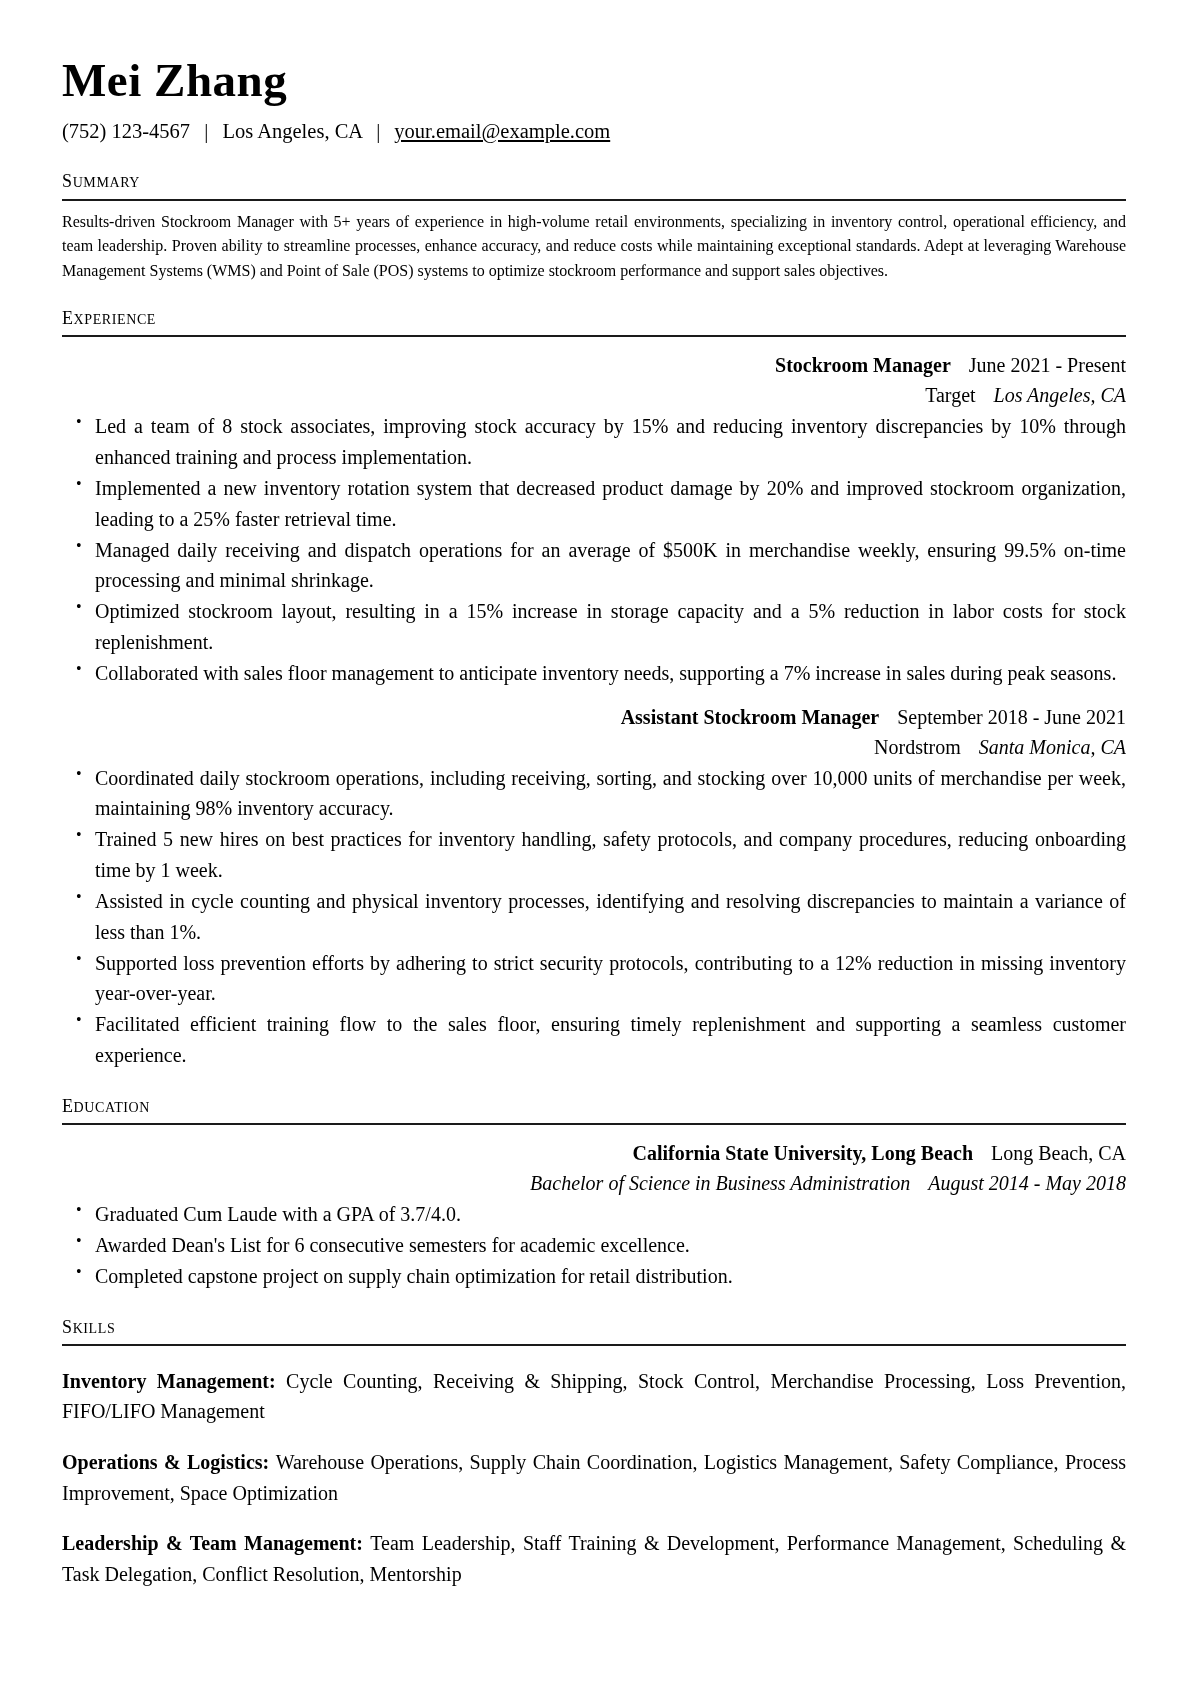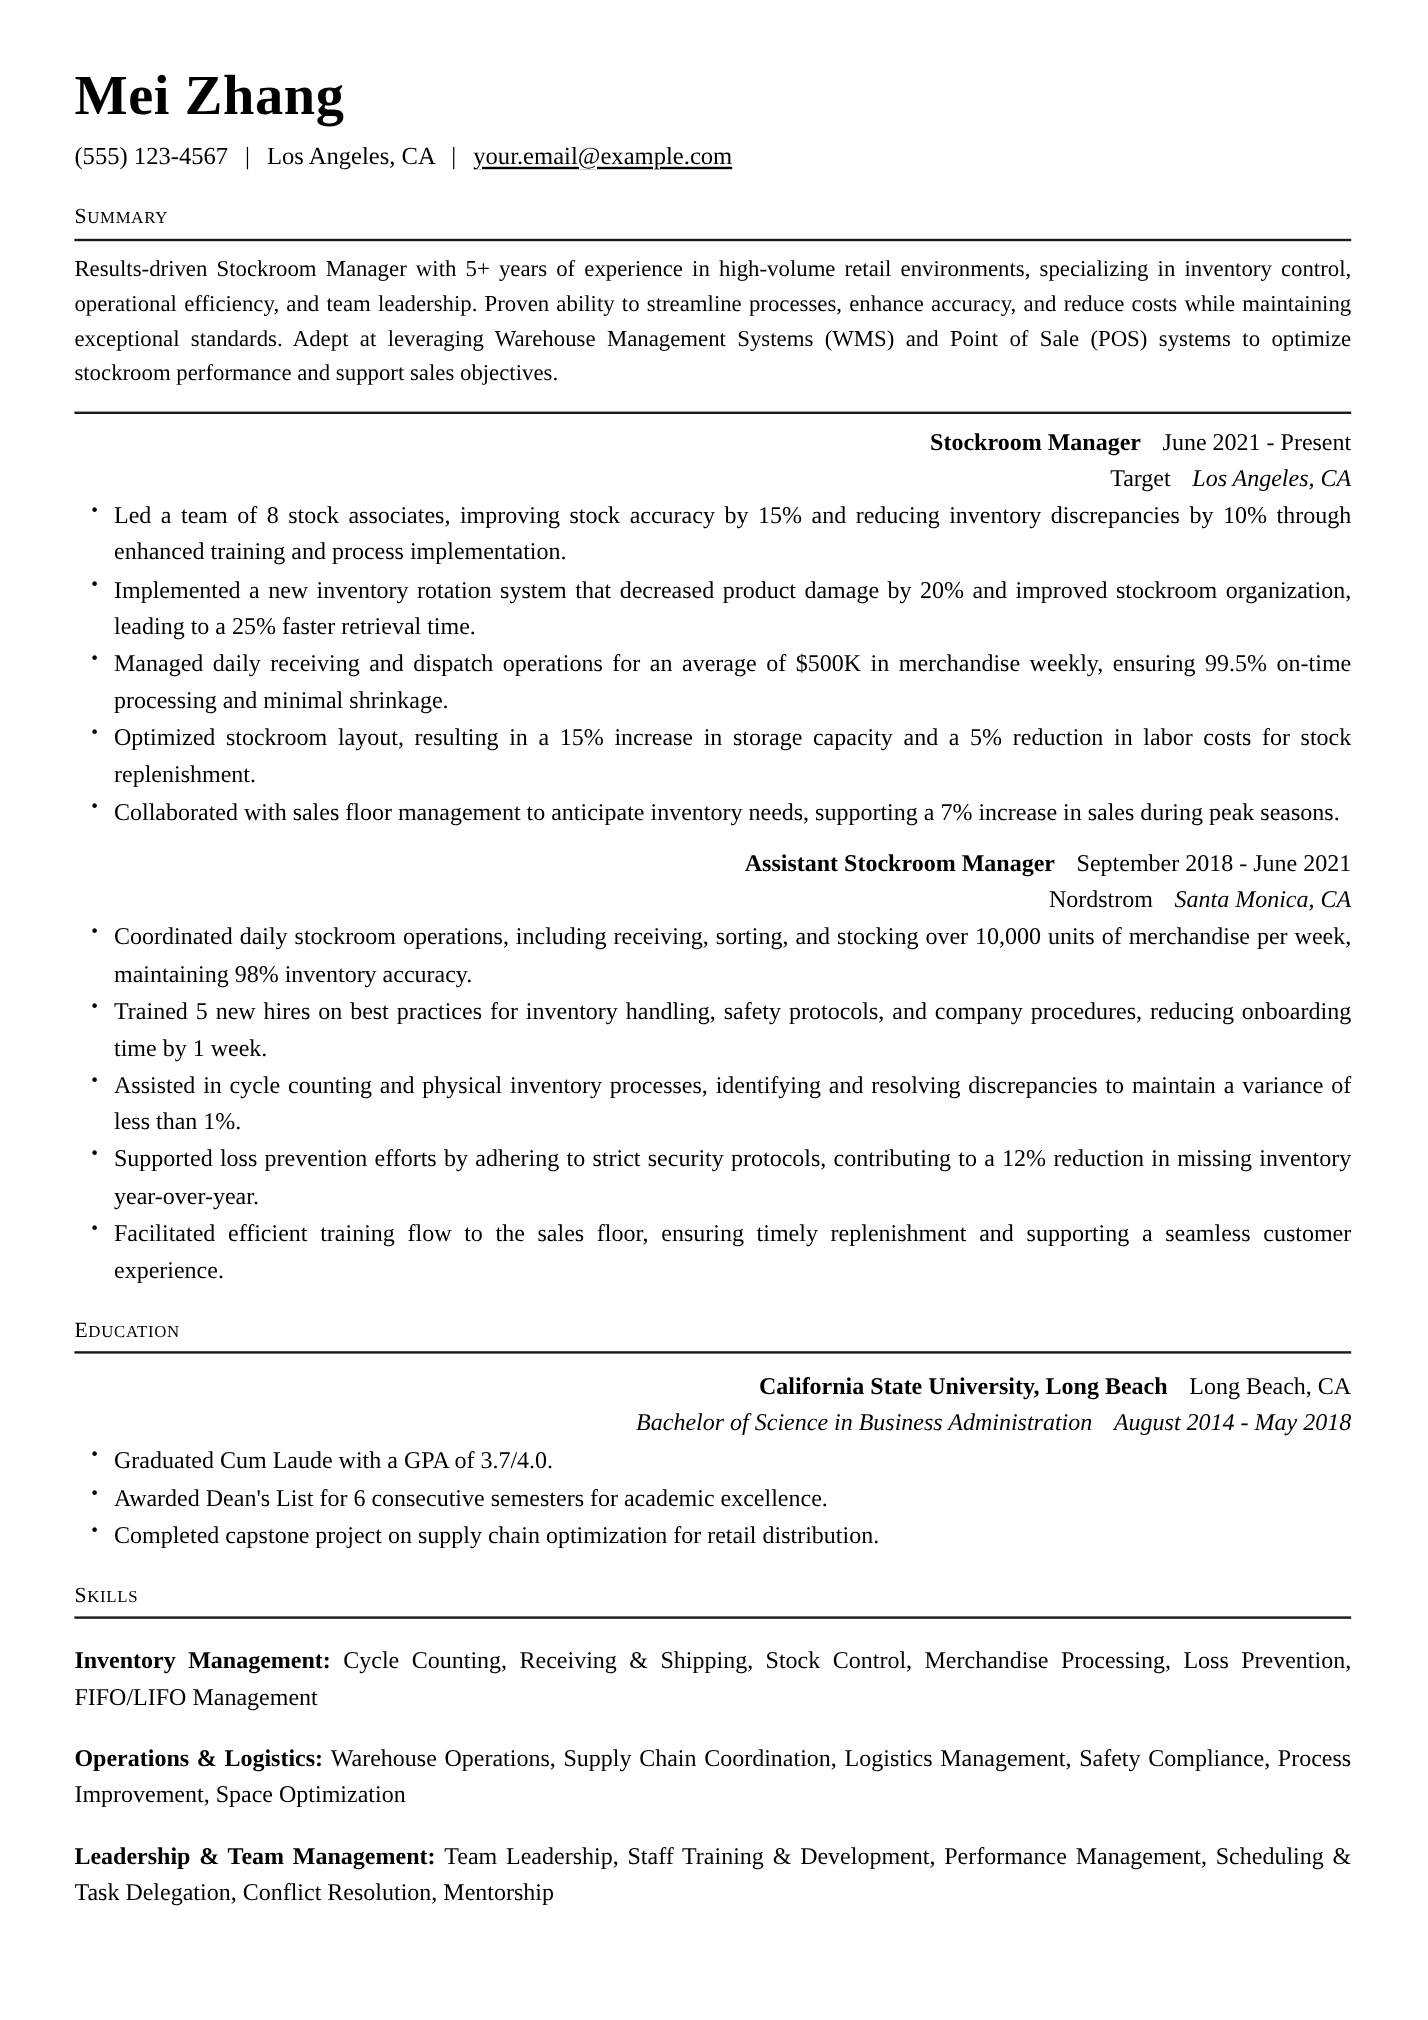--- a/index.html
+++ b/index.html
@@ -61,21 +61,21 @@
   }
   .section-rule {
     border: none;
     border-top: 2px solid #1a1a1a;
     margin: 2px 0 9px 0;
     height: 0;
   }
 
   
   .body-text {
-    font-size: 19px;
+    font-size: 16px;
     line-height: 1.53;
     text-align: justify;
     text-justify: inter-word;
     hyphens: auto;
     margin: 0;
   }
 
   
   .entry {
     margin-top: 13px;
@@ -155,35 +155,36 @@
   }
 </style>
 </head>
 <body>
 
 <div class="page">
 
   <div>
     <h1 class="name">Mei Zhang</h1>
     <div class="contact-line">
-      <span>(555) 123-4567</span>
+      <span>(752) 123-4567</span>
       <span class="contact-sep">|</span>
       <span>Los Angeles, CA</span>
       <span class="contact-sep">|</span>
       <a class="contact-email" href="#">your.email@example.com</a>
     </div>
   </div>
 
   <div class="section">
     <div class="section-title">Summary</div>
     <hr class="section-rule">
     <p class="body-text">Results-driven Stockroom Manager with 5+ years of experience in high-volume retail environments, specializing in inventory control, operational efficiency, and team leadership. Proven ability to streamline processes, enhance accuracy, and reduce costs while maintaining exceptional standards. Adept at leveraging Warehouse Management Systems (WMS) and Point of Sale (POS) systems to optimize stockroom performance and support sales objectives.</p>
   </div>
 
   <div class="section">
+    <div class="section-title">Experience</div>
     <hr class="section-rule">
 
     <div class="entry">
       <div class="entry-row">
         <span class="entry-title">Stockroom Manager</span>
         <span class="entry-date">June 2021 - Present</span>
       </div>
       <div class="entry-row">
         <span class="entry-org">Target</span>
         <span class="entry-loc">Los Angeles, CA</span>

